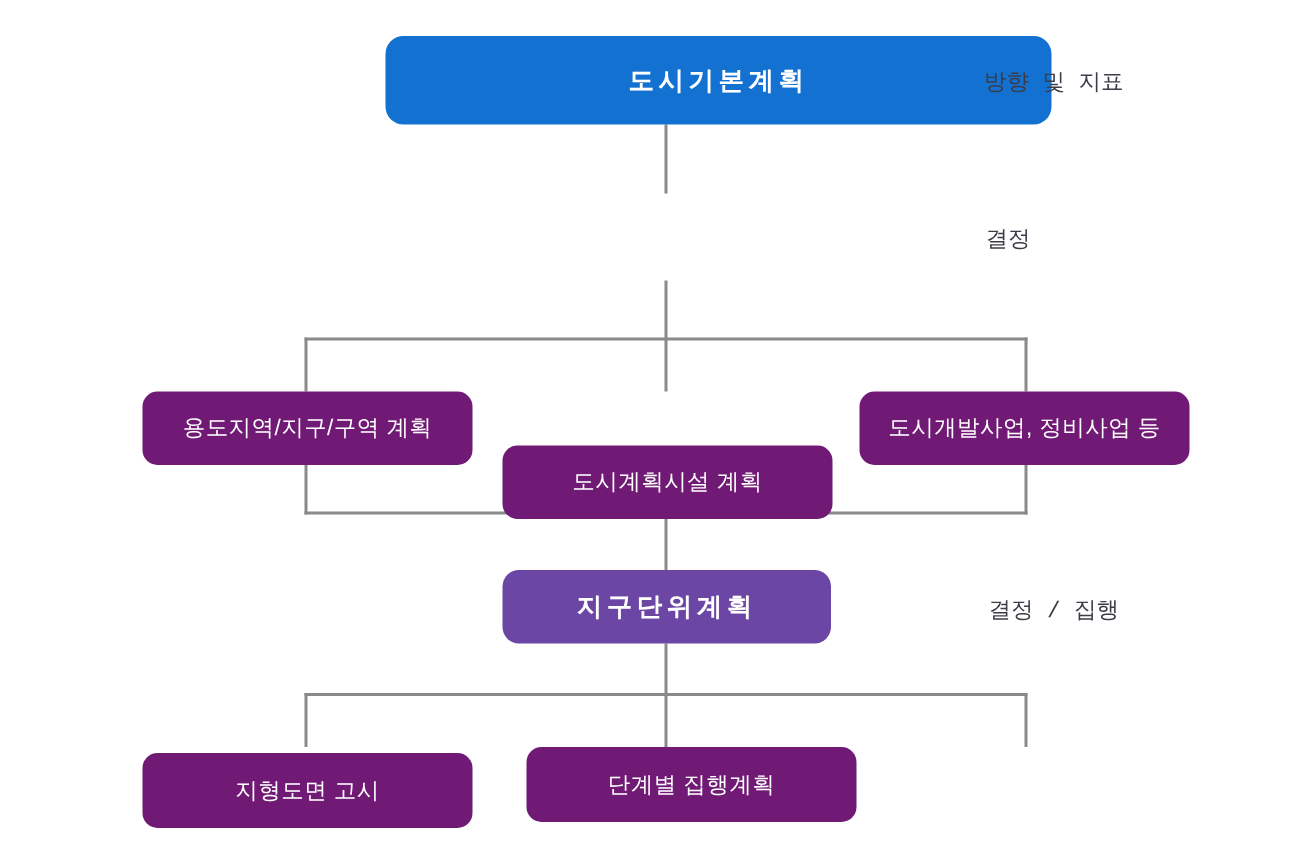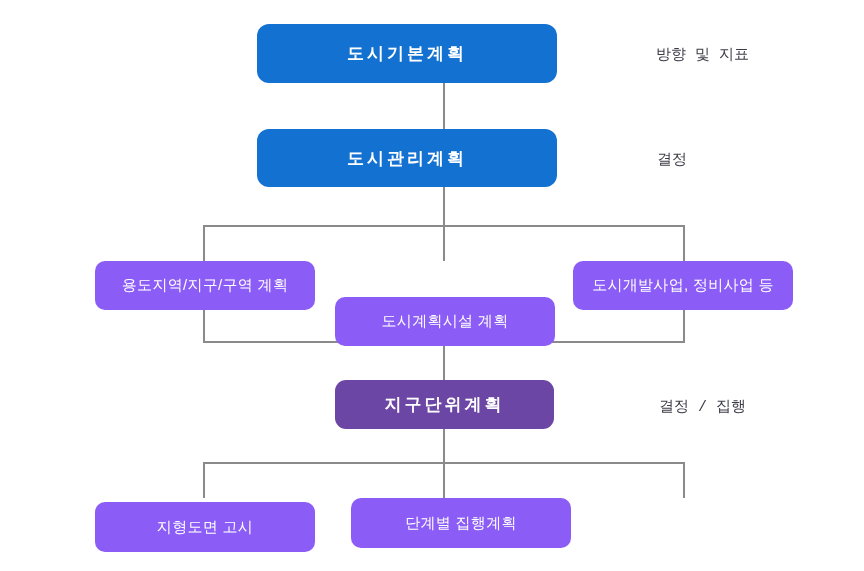--- a/index.html
+++ b/index.html
@@ -11,34 +11,34 @@
     overflow:hidden;
   }
   .node{
     position:absolute;
     display:flex;align-items:center;justify-content:center;
     color:#ffffff;
     box-sizing:border-box;
     text-align:center;
   }
   .node-blue{
-    left:257px;width:300px;height:59px;
+    left:257px;width:444px;height:59px;
     background:#1371D1;
     border-radius:12px;
     font-size:17px;font-weight:700;letter-spacing:3px;
   }
   .node-purple{
     left:335px;top:380px;width:219px;height:49px;
     background:#6C46A4;
     border-radius:11px;
     font-size:17px;font-weight:700;letter-spacing:3px;
   }
   .node-gray{
     width:220px;height:49px;
-    background:#8b5cf6;
+    background:#701a75;
     border-radius:10px;
     font-size:15px;font-weight:500;letter-spacing:0.3px;
   }
   .side-label{
     position:absolute;
     color:#3C3C48;
     font-size:15px;font-weight:500;
     white-space:nowrap;
     font-family:Liberation Mono, monospace;
   }
@@ -70,21 +70,20 @@
 
   <div class="line vline" style="left:443px;top:429px;height:35px;"></div>
   <div class="line hline" style="left:203px;top:462px;width:482px;"></div>
   <div class="line vline" style="left:203px;top:462px;height:36px;"></div>
   <div class="line vline" style="left:443px;top:462px;height:36px;"></div>
   <div class="line vline" style="left:683px;top:462px;height:36px;"></div>
 
   <div class="node node-blue" style="top:24px;">도시기본계획</div>
   <div class="side-label" style="left:656px;top:45px;">방향 및 지표</div>
 
-  <div class="node node-blue" style="top:129px;height:58px;">도시관리계획</div>
   <div class="side-label" style="left:657px;top:150px;">결정</div>
 
   <div class="node node-gray" style="left:95px;top:261px;">용도지역/지구/구역 계획</div>
   <div class="node node-gray" style="left:335px;top:261px;margin-top:36px;">도시계획시설 계획</div>
   <div class="node node-gray" style="left:573px;top:261px;">도시개발사업, 정비사업 등</div>
 
   <div class="node node-purple">지구단위계획</div>
   <div class="side-label" style="left:659px;top:397px;">결정 / 집행</div>
 
   <div class="node node-gray" style="left:95px;top:502px;height:50px;">지형도면 고시</div>

